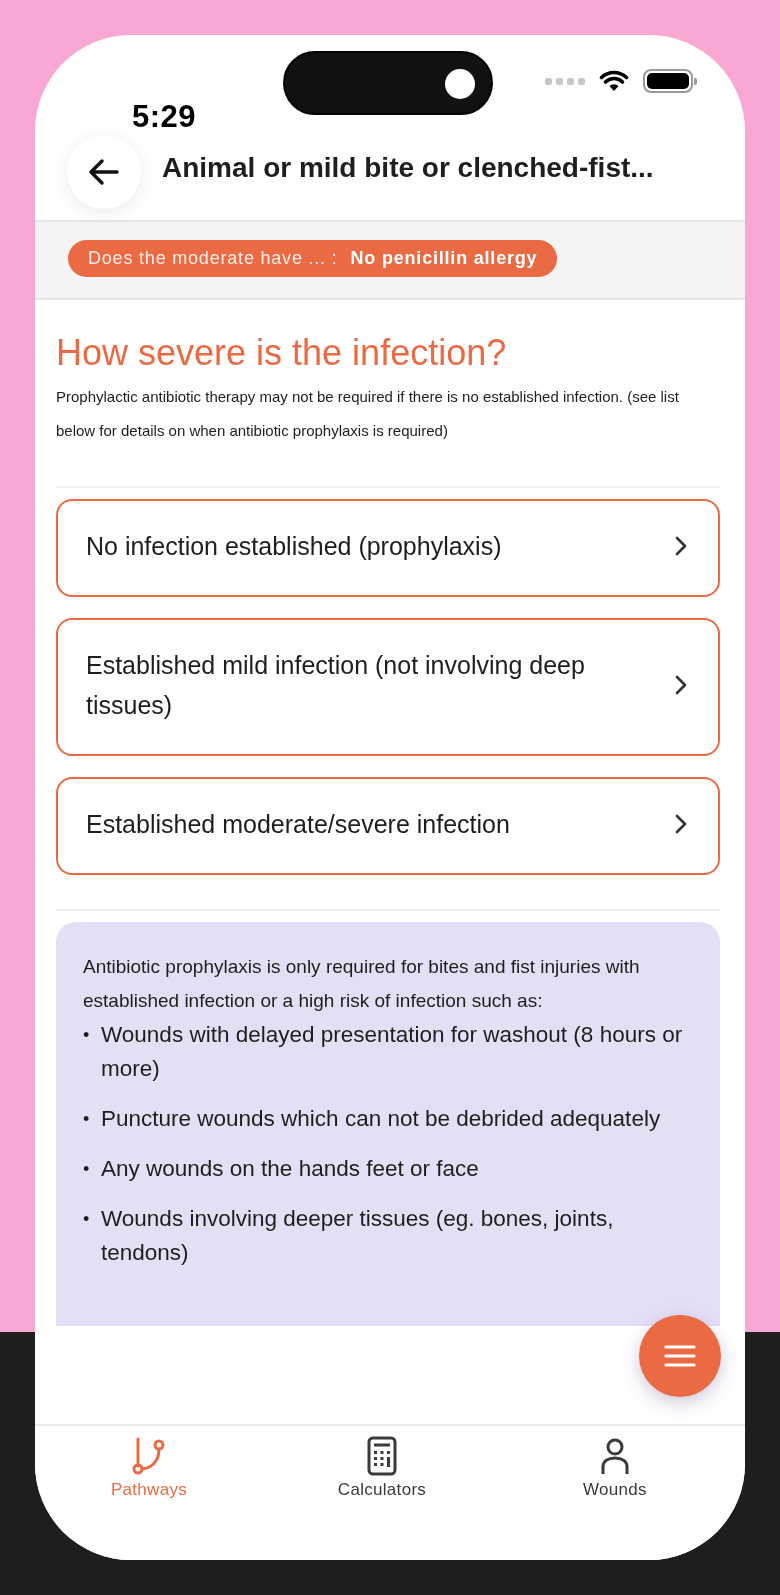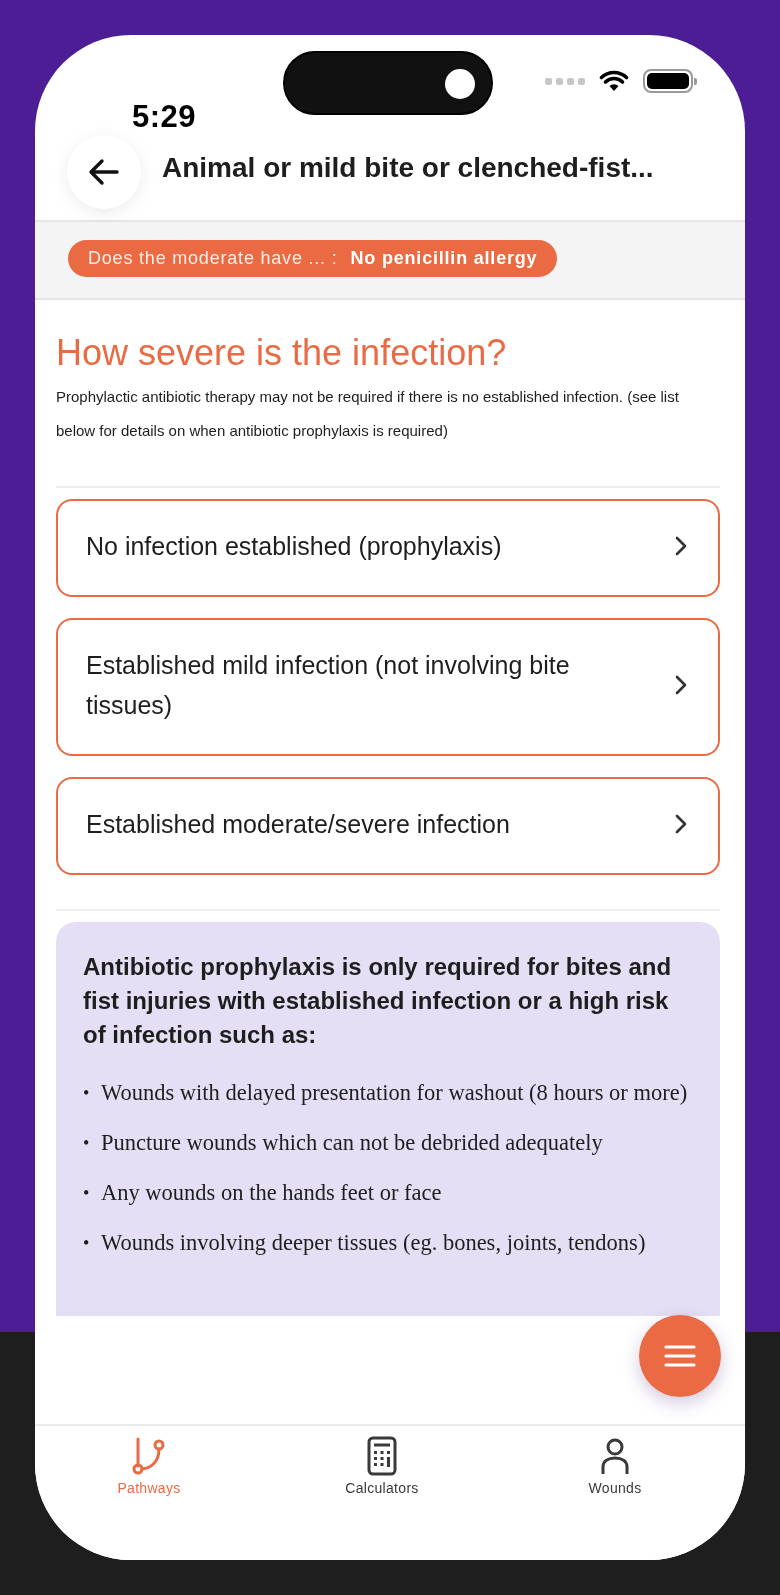--- a/index.html
+++ b/index.html
@@ -1,19 +1,19 @@
 <!DOCTYPE html>
 <html><head>
 <meta charset="utf-8">
 <style>
   * { box-sizing: border-box; margin: 0; padding: 0; }
   html, body { width: 780px; height: 1595px; background: #1e1e1f; overflow: hidden; }
   body { font-family: "Liberation Sans", "DejaVu Sans", sans-serif; color: #1f1f1f; position: relative; }
 
-  .device { position: absolute; left: 0; top: 0; width: 780px; height: 1332px; background: #4c1d95; }
+  .device { position: absolute; left: 0; top: 0; width: 780px; height: 1332px; background: #f9a8d4; }
   .screen {
     position: absolute; left: 35px; top: 35px; width: 710px; height: 1525px;
     background: #ffffff; border-radius: 96px; overflow: hidden;
   }
 
   
   .status-time { position: absolute; left: 97px; top: 64px; font-size: 31px; font-weight: 700; color: #000; letter-spacing: 0.5px; }
   .island { position: absolute; left: 248px; top: 16px; width: 210px; height: 64px; background: #111; border-radius: 32px; border: 2px solid #000; }
   .island-cam { position: absolute; right: 16px; top: 16px; width: 30px; height: 30px; background: #fff; border-radius: 50%; }
   .status-right { position: absolute; right: 52px; top: 34px; display: flex; align-items: center; gap: 14px; }
@@ -44,32 +44,32 @@
   .options { margin-top: 11px; }
   .option { width: 664px; border: 2px solid #ea6b43; border-radius: 16px; padding: 0 26px 4px 28px; display: flex; align-items: center; justify-content: space-between; margin-bottom: 21px; background: #fff; }
   .option.single { height: 98px; }
   .option.double { height: 138px; }
   .option-label { font-size: 25px; line-height: 40px; color: #1e1e1e; max-width: 540px; }
   .chevron { width: 22px; height: 22px; flex: 0 0 auto; }
 
   .divider.bottom { margin-top: 34px; }
 
   .info-box { margin-top: 11px; background: #e5dff6; border-radius: 20px 20px 0 0; padding: 28px 28px 40px 27px; }
-  .info-intro { font-size: 24px; line-height: 34px; font-weight: 700; color: #1e1e1e; }
-  .info-list { list-style: none; margin-top: 24px; font-family: Liberation Serif, serif; }
+  .info-intro { font-size: 19px; line-height: 34px; font-weight: 400; color: #1e1e1e; }
+  .info-list { list-style: none; margin-top: 0; }
   .info-list li { position: relative; padding-left: 18px; font-size: 22.5px; line-height: 34px; color: #1e1e1e; margin-bottom: 16px; }
   .info-list li::before { content: "•"; position: absolute; left: 0; top: 0; font-size: 18px; }
 
   
   .fab { position: absolute; left: 604px; top: 1280px; width: 82px; height: 82px; border-radius: 50%; background: #ea6b43; box-shadow: 0 6px 18px rgba(80,40,120,0.25); display: flex; align-items: center; justify-content: center; z-index: 5; }
 
   
   .tabbar { position: absolute; left: 0; top: 1389px; width: 710px; height: 136px; background: #fff; border-top: 2px solid #eaeaea; z-index: 4; }
   .tab { position: absolute; top: 10px; width: 160px; display: flex; flex-direction: column; align-items: center; }
-  .tab-label { margin-top: 4px; font-size: 14px; color: #3a3a3a; letter-spacing: 0.3px; }
+  .tab-label { margin-top: 4px; font-size: 17px; color: #3a3a3a; letter-spacing: 0.3px; }
   .tab.active .tab-label { color: #ea6b43; }
   .tab-pathways { left: 34px; }
   .tab-calculators { left: 267px; }
   .tab-profile { left: 500px; }
 </style>
 </head>
 <body>
 
 <div class="device">
   <div class="screen">
@@ -118,21 +118,21 @@
       <div class="divider top"></div>
 
       <div class="options">
         <div class="option single">
           <span class="option-label">No infection established (prophylaxis)</span>
           <svg class="chevron" viewBox="0 0 22 22">
               <path d="M7 3 L15 11 L7 19" stroke="#333" stroke-width="2.6" fill="none" stroke-linecap="round" stroke-linejoin="round"></path>
             </svg>
         </div>
         <div class="option double">
-          <span class="option-label">Established mild infection (not involving bite tissues)</span>
+          <span class="option-label">Established mild infection (not involving deep tissues)</span>
           <svg class="chevron" viewBox="0 0 22 22">
               <path d="M7 3 L15 11 L7 19" stroke="#333" stroke-width="2.6" fill="none" stroke-linecap="round" stroke-linejoin="round"></path>
             </svg>
         </div>
         <div class="option single">
           <span class="option-label">Established moderate/severe infection</span>
           <svg class="chevron" viewBox="0 0 22 22">
               <path d="M7 3 L15 11 L7 19" stroke="#333" stroke-width="2.6" fill="none" stroke-linecap="round" stroke-linejoin="round"></path>
             </svg>
         </div>

